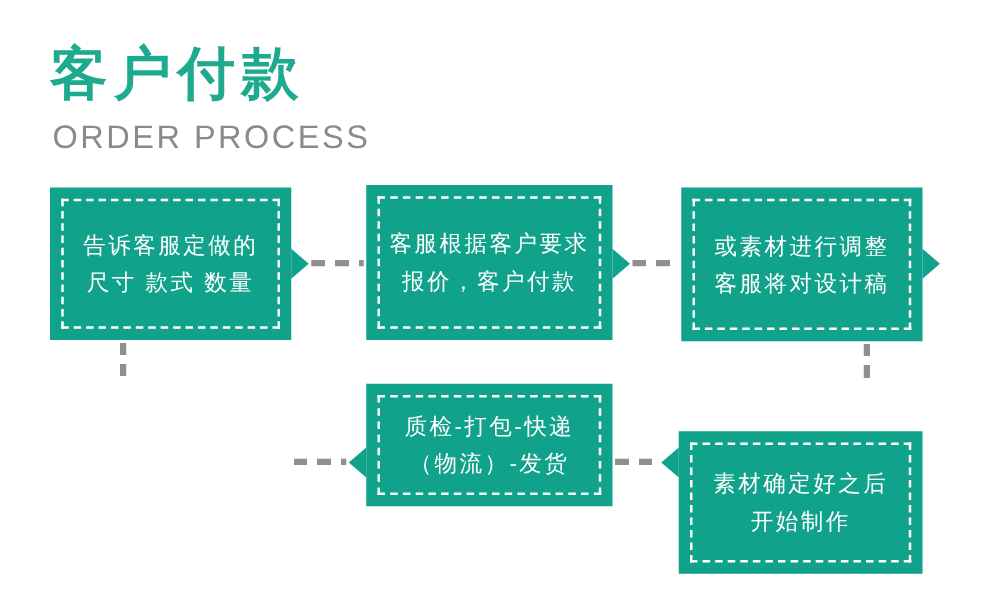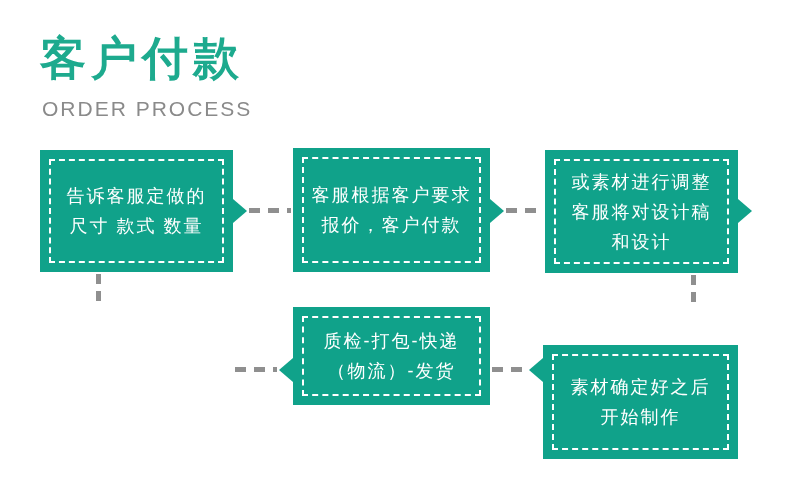--- a/index.html
+++ b/index.html
@@ -5,21 +5,21 @@
   html,body { margin:0; padding:0; background:#ffffff; }
   .canvas {
     position:relative; width:790px; height:479px; background:#ffffff;
     font-family:"Liberation Sans","DejaVu Sans",sans-serif; overflow:hidden;
   }
   .title {
     position:absolute; left:40px; top:30px; font-size:46px; line-height:56px;
     font-weight:800; color:#1daa8e; letter-spacing:5px; white-space:nowrap;
   }
   .subtitle {
-    position:absolute; left:42px; top:97px; font-size:21px; line-height:24px;
+    position:absolute; left:42px; top:97px; font-size:26px; line-height:24px;
     font-weight:400; color:#8a8a8a; letter-spacing:2px; white-space:nowrap;
   }
   .box { position:absolute; background:#10a28a; }
   .box-inner {
     position:absolute; top:9px; left:9px; right:9px; bottom:9px;
     border:2px dashed #ffffff;
     display:flex; flex-direction:column; align-items:center; justify-content:center;
     text-align:center; color:#ffffff; font-size:18px; line-height:30px;
     letter-spacing:2px; white-space:nowrap;
   }
@@ -85,21 +85,20 @@
     </div>
   </div>
 
   <div class="tri-right" id="tri-2"></div>
   <div class="dash-h" id="dash-2"></div>
 
   <div class="box" id="box-top-right">
     <div class="box-inner">
       <div>或素材进行调整</div>
       <div>客服将对设计稿</div>
-      <div>和设计</div>
     </div>
   </div>
 
   <div class="tri-right" id="tri-3"></div>
 
   <div class="dash-v" id="dash-v-right"></div>
   <div class="dash-v" id="dash-v-left"></div>
 
   <div class="box" id="box-bottom-right">
     <div class="box-inner">

